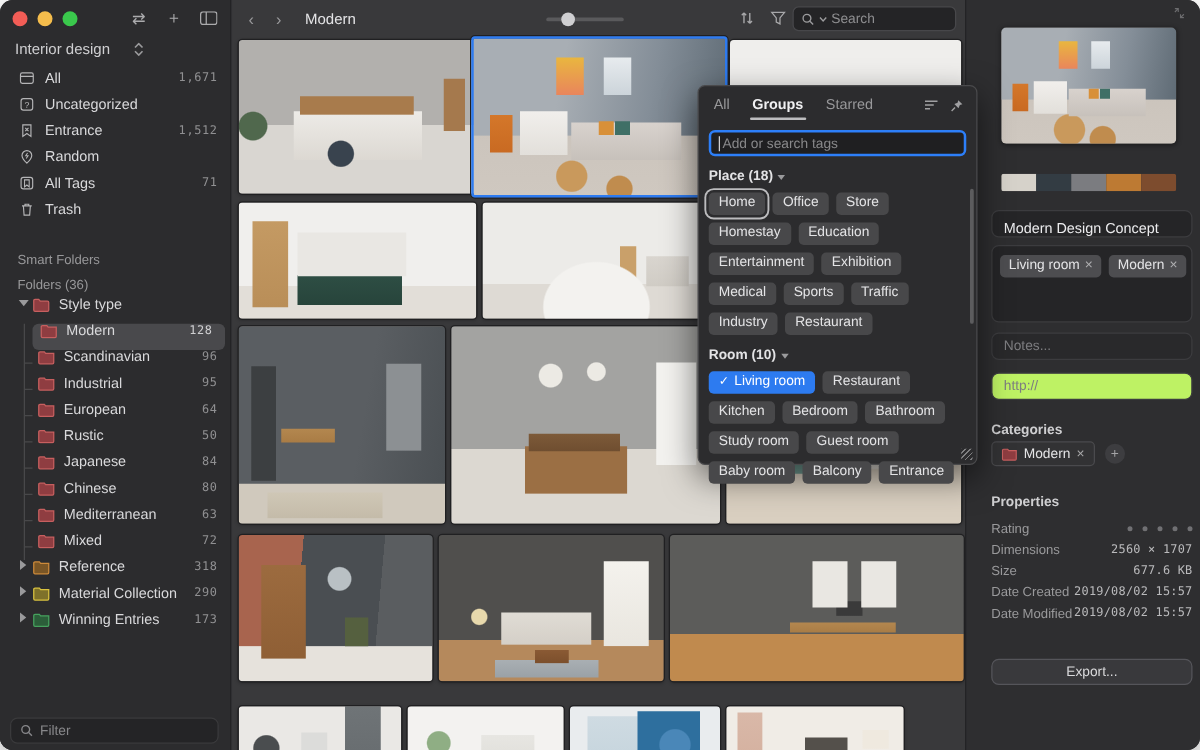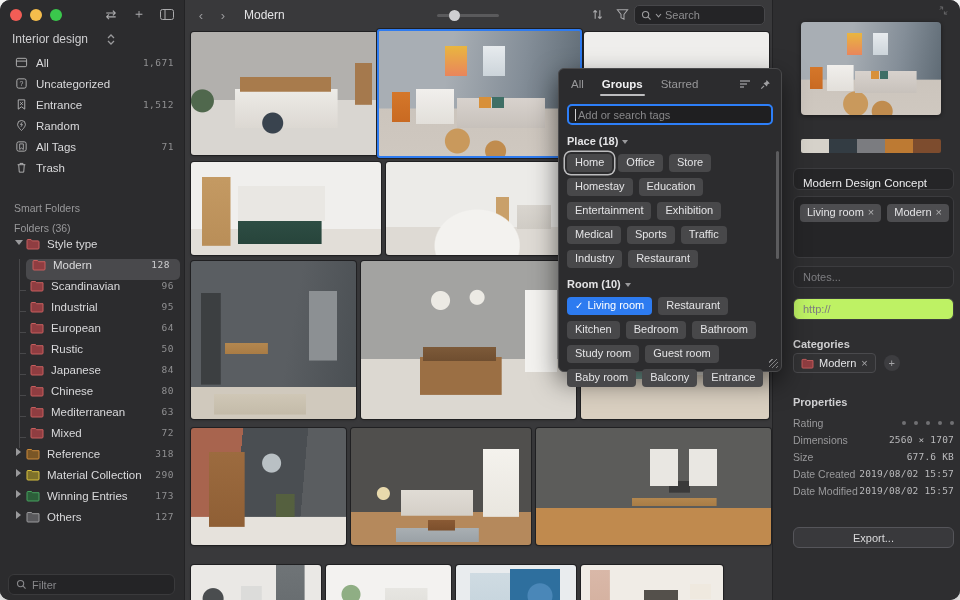--- a/index.html
+++ b/index.html
@@ -297,28 +297,20 @@
         <span class="cnt">290</span>
       </div>
       <div class="folder-row">
         <span class="caret right"></span>
         <svg class="f-ic" viewBox="0 0 14 12">
             <path d="M1 2.5 a1 1 0 0 1 1-1 h3.5 l1 1.2 H13 v7.3 a1 1 0 0 1-1 1 H2 a1 1 0 0 1-1-1 z" fill="#2c5e3a" stroke-width="1" stroke="#46a25e"></path>
           </svg>
         <span>Winning Entries</span>
         <span class="cnt">173</span>
       </div>
-      <div class="folder-row">
-        <span class="caret right"></span>
-        <svg class="f-ic" viewBox="0 0 14 12">
-            <path d="M1 2.5 a1 1 0 0 1 1-1 h3.5 l1 1.2 H13 v7.3 a1 1 0 0 1-1 1 H2 a1 1 0 0 1-1-1 z" fill="#59595c" stroke-width="1" stroke="#9a9a9c"></path>
-          </svg>
-        <span>Others</span>
-        <span class="cnt">127</span>
-      </div>
     </div>
 
     <div class="filter-bar">
       <div class="filter-box">
         <svg width="11" height="11" viewBox="0 0 12 12">
             <circle cx="5" cy="5" r="3.4" fill="none" stroke="#87878a" stroke-width="1.2"></circle>
             <line x1="7.6" y1="7.6" x2="10.4" y2="10.4" stroke="#87878a" stroke-width="1.2"></line>
           </svg>
         <span>Filter</span>
       </div>

